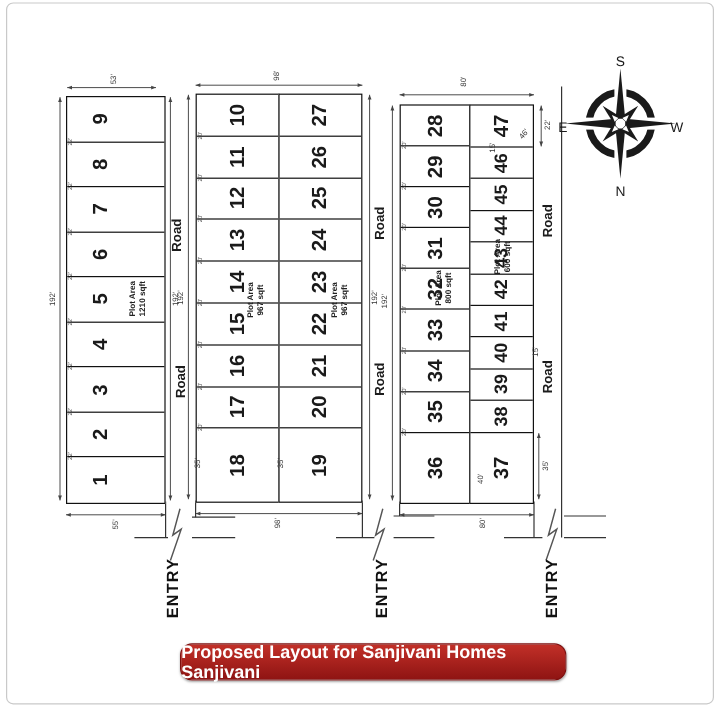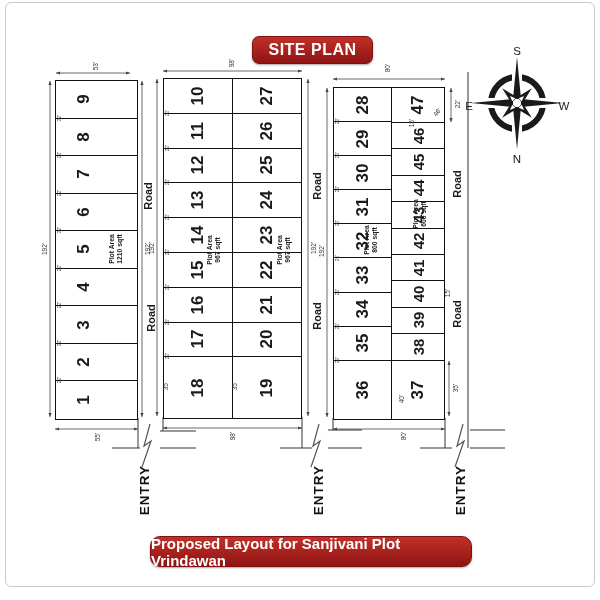--- a/index.html
+++ b/index.html
@@ -27,23 +27,20 @@
   .dim{font-size:6.5px;color:#333;}
   .tick{font-size:5px;color:#555;}
   .area{font-size:6.8px;font-weight:bold;color:#222;line-height:1.2;text-align:center;}
 </style>
 </head>
 <body>
 
 <div class="page">
   <div class="frame"></div>
 
-  <div class="badge title-badge">
-    <span>SITE PLAN</span>
-  </div>
 
   <svg id="linework" class="lines" width="600" height="600">
       <line x1="56" y1="73" x2="130" y2="73" stroke="#444" stroke-width="0.8"></line>
       <polygon points="56,73 60,71.4 60,74.6" fill="#444"></polygon>
       <polygon points="130,73 126,74.6 126,71.4" fill="#444"></polygon>
       <line x1="55" y1="429" x2="138" y2="429" stroke="#444" stroke-width="0.8"></line>
       <polygon points="55,429 59,427.4 59,430.6" fill="#444"></polygon>
       <polygon points="138,429 134,430.6 134,427.4" fill="#444"></polygon>
       <line x1="50" y1="81" x2="50" y2="417" stroke="#444" stroke-width="0.8"></line>
       <polygon points="50,81 51.6,85 48.4,85" fill="#444"></polygon>
@@ -387,15 +384,15 @@
     </g>
     <g font-family="Liberation Sans, sans-serif" font-size="11.5" fill="#1a1a1a" text-anchor="middle">
       <text x="0" y="-48">S</text>
       <text x="0" y="60">N</text>
       <text x="-48" y="7">E</text>
       <text x="47" y="7">W</text>
     </g>
   </svg>
 
   <div class="badge banner">
-    <span>Proposed Layout for Sanjivani Plot Vrindawan</span>
+    <span>Proposed Layout for Sanjivani Homes Sanjivani</span>
   </div>
 </div>
 
 </body></html>

